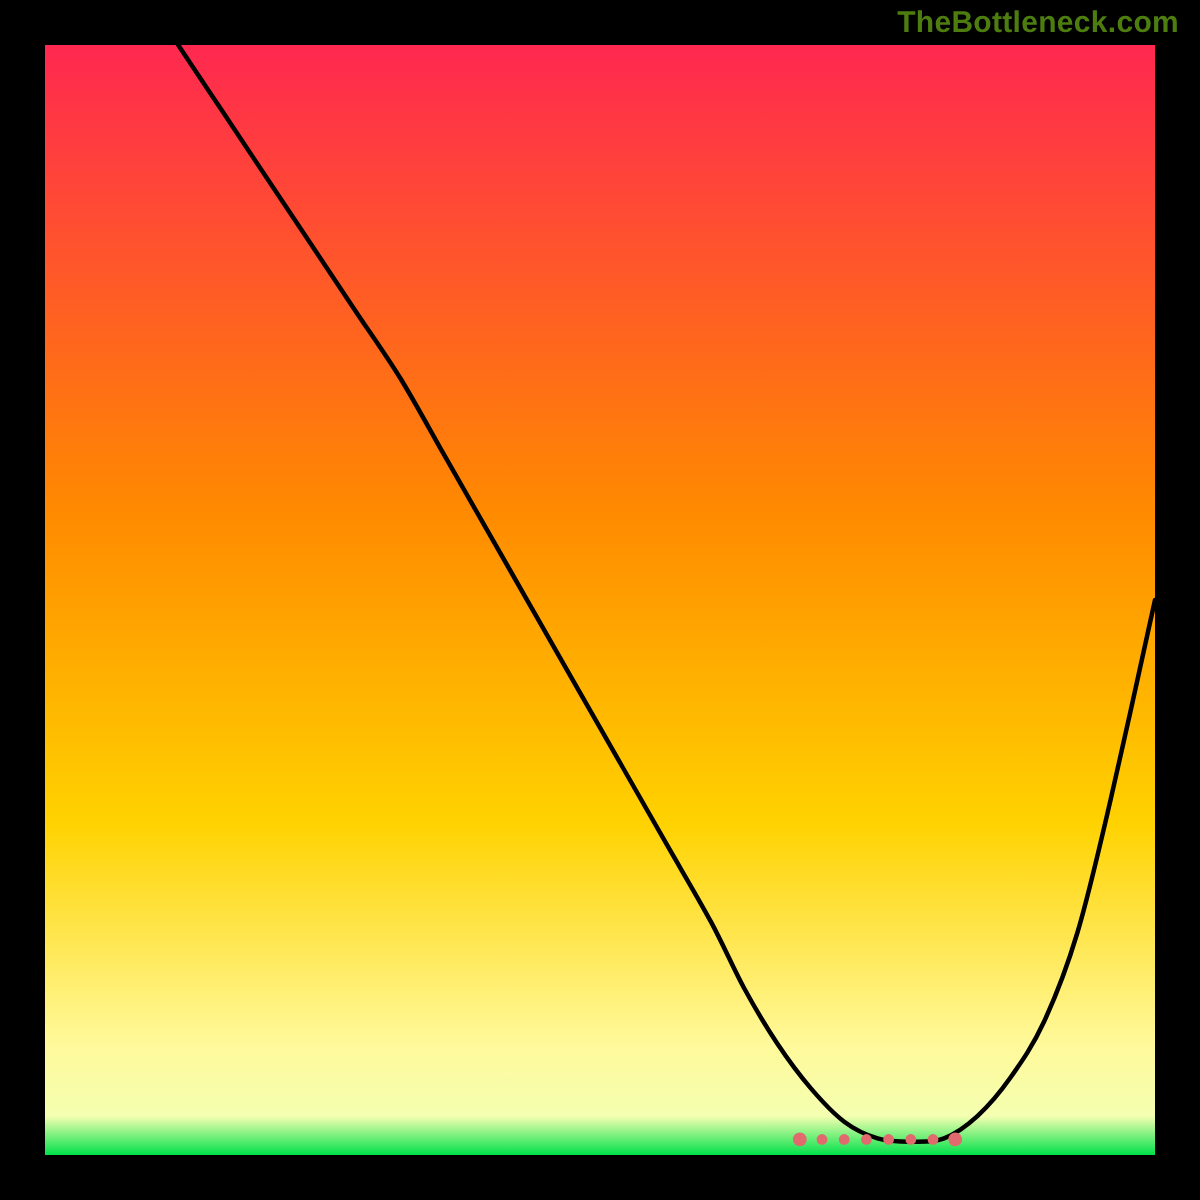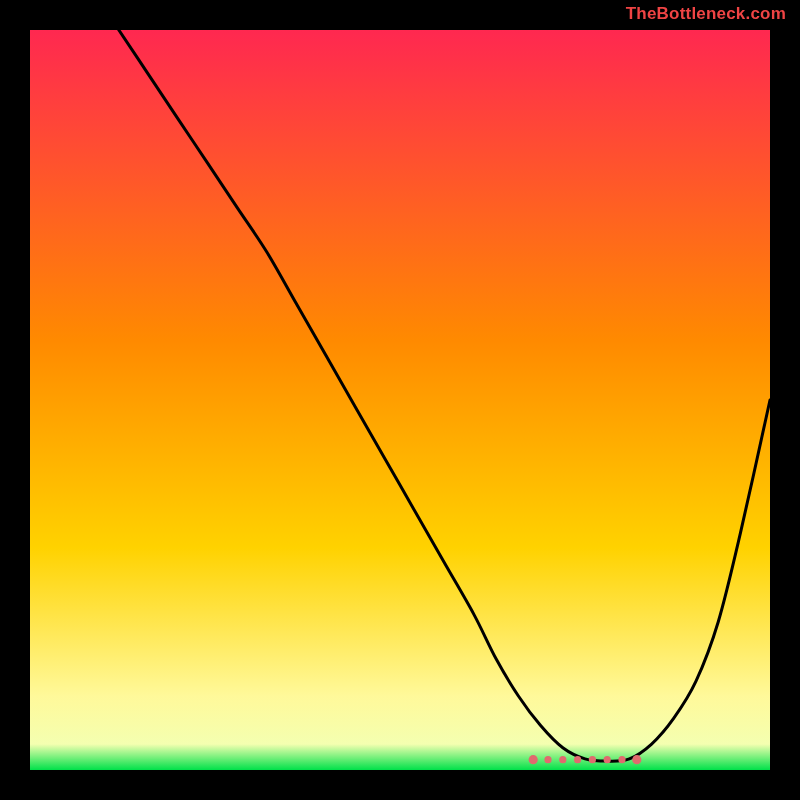--- a/index.html
+++ b/index.html
@@ -8,23 +8,23 @@
     position: relative;
     width: 800px;
     height: 800px;
     background: #000;
   }
   .watermark {
     position: absolute;
     top: 4px;
     right: 14px;
     font-family: Arial, Helvetica, sans-serif;
-    font-size: 17px;
+    font-size: 20px;
     font-weight: 600;
-    color: #ef4444;
+    color: #4d7c0f;
     letter-spacing: 0.2px;
     z-index: 5;
   }
   .plot {
     position: absolute;
     left: 30px;
     top: 30px;
     width: 740px;
     height: 740px;
   }

